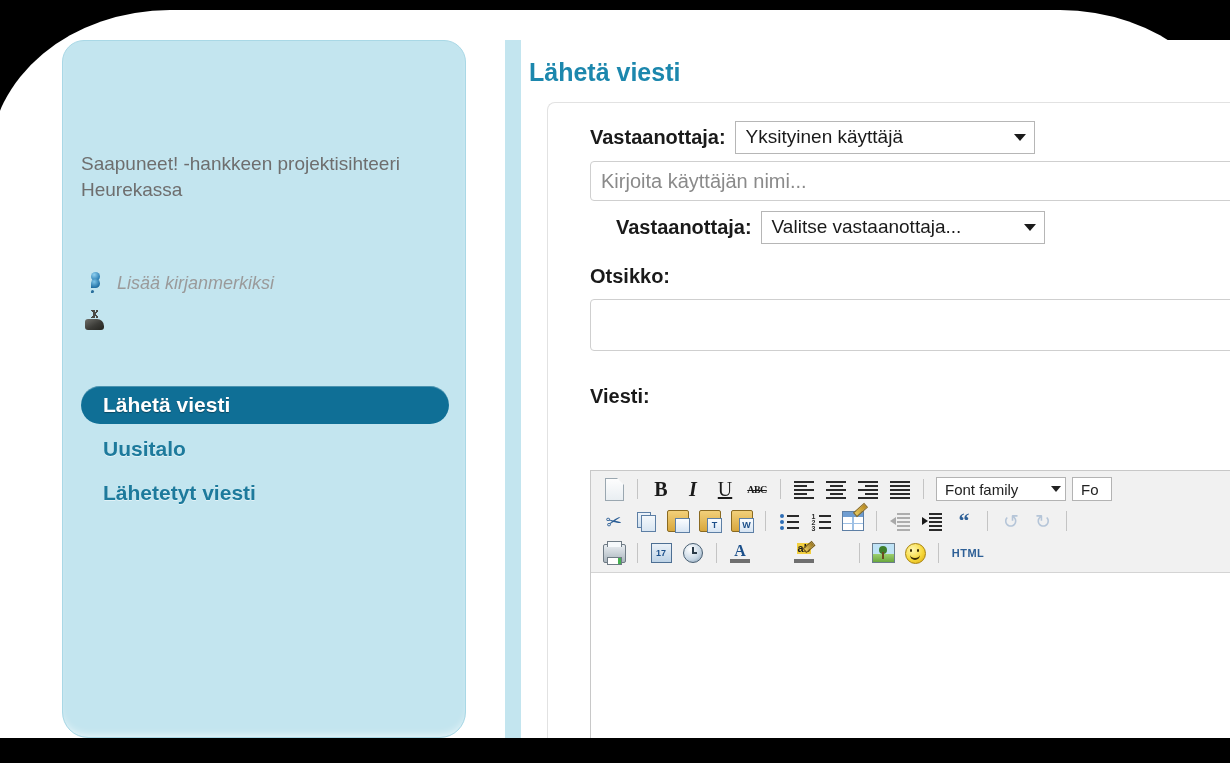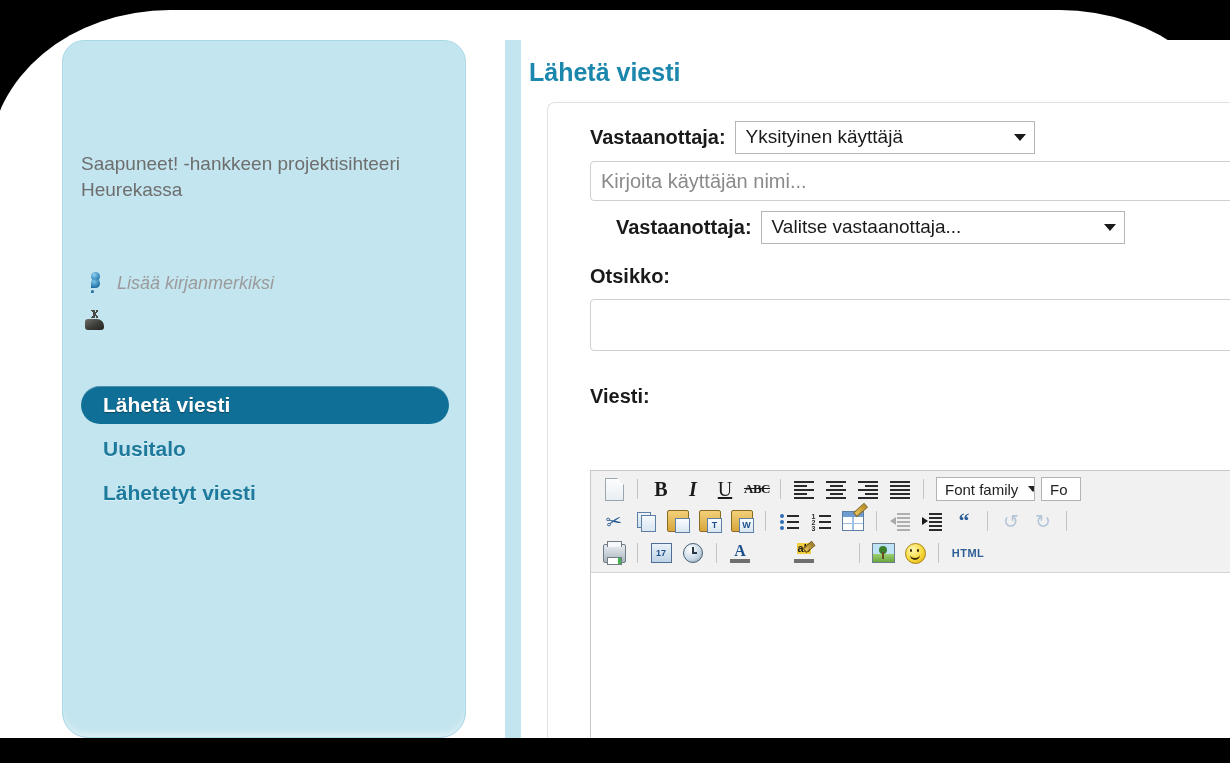--- a/index.html
+++ b/index.html
@@ -302,21 +302,21 @@
     border: 1px solid #9aa7b0;
     position: relative;
   }
   .g-doc::after {
     content: ""; position: absolute; right: -1px; top: -1px;
     border-left: 7px solid transparent; border-top: 7px solid #f1f1f1;
   }
   .g-bold { font-family: "Liberation Serif", serif; font-weight: bold; font-size: 20px; }
   .g-ital { font-family: "Liberation Serif", serif; font-style: italic; font-weight: bold; font-size: 20px; }
   .g-und  { font-family: "Liberation Serif", serif; font-size: 20px; text-decoration: underline; }
-  .g-strike { font-family: "Liberation Serif", serif; font-size: 13px; font-weight: bold; text-decoration: line-through; letter-spacing: -0.5px; }
+  .g-strike { font-family: "Liberation Serif", serif; font-size: 10px; font-weight: bold; text-decoration: line-through; letter-spacing: -0.5px; }
 
   .g-align { width: 20px; height: 16px; position: relative; }
   .g-align i {
     display: block; height: 2px; background: #2a2a2a; margin-bottom: 2px;
   }
   .al-l i:nth-child(even) { width: 13px; }
   .al-l i:nth-child(odd)  { width: 20px; }
   .al-c i { margin-left: auto; margin-right: auto; }
   .al-c i:nth-child(even) { width: 13px; }
   .al-c i:nth-child(odd)  { width: 20px; }
@@ -541,21 +541,21 @@
         <span class="sel" style="width:300px">
           <span>Yksityinen käyttäjä</span>
           <span class="caret"></span>
         </span>
       </div>
 
       <input class="txt" id="recipient-name-input" type="text" placeholder="Kirjoita käyttäjän nimi..." style="">
 
       <div class="field-row" id="row-recipient-select">
         <span class="field-label">Vastaanottaja:</span>
-        <span class="sel" style="width:364px">
+        <span class="sel" style="width:284px">
           <span>Valitse vastaanottaja...</span>
           <span class="caret"></span>
         </span>
       </div>
 
       <div class="field-label" id="label-subject">Otsikko:</div>
       <input class="txt" id="subject-input" type="text" placeholder="" style="">
 
       <div class="field-label" id="label-message">Viesti:</div>
 
@@ -602,21 +602,21 @@
             <div class="tb-btn">
                 <span class="g-align al-j">
                   <i></i>
                   <i></i>
                   <i></i>
                   <i></i>
                   <i></i>
                 </span>
               </div>
             <div class="tb-sep"></div>
-            <div class="sel-tb" style="width:99px">
+            <div class="sel-tb" style="width:130px">
               <span>Font family</span>
               <span class="caret2"></span>
             </div>
             <div class="sel-tb" style="width:40px">
               <span>Fo</span>
             </div>
           </div>
 
           <div class="tb-row">
             <div class="tb-btn g-scissors">✂</div>

